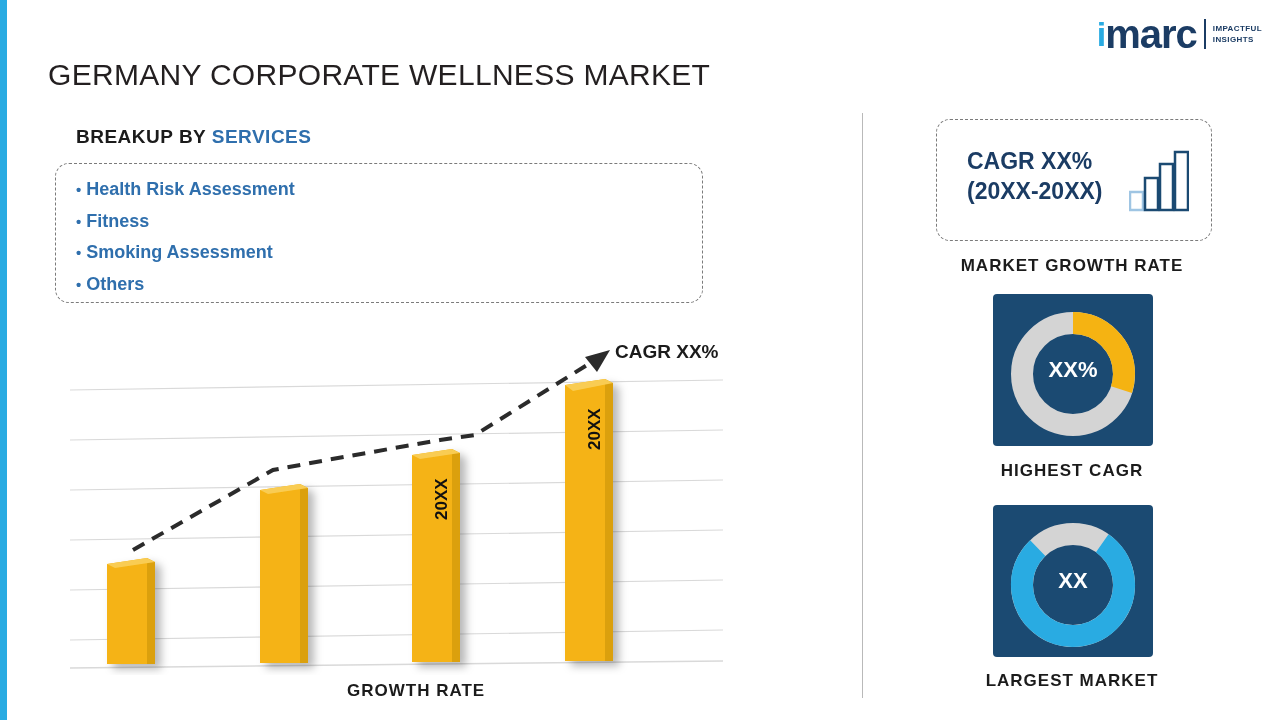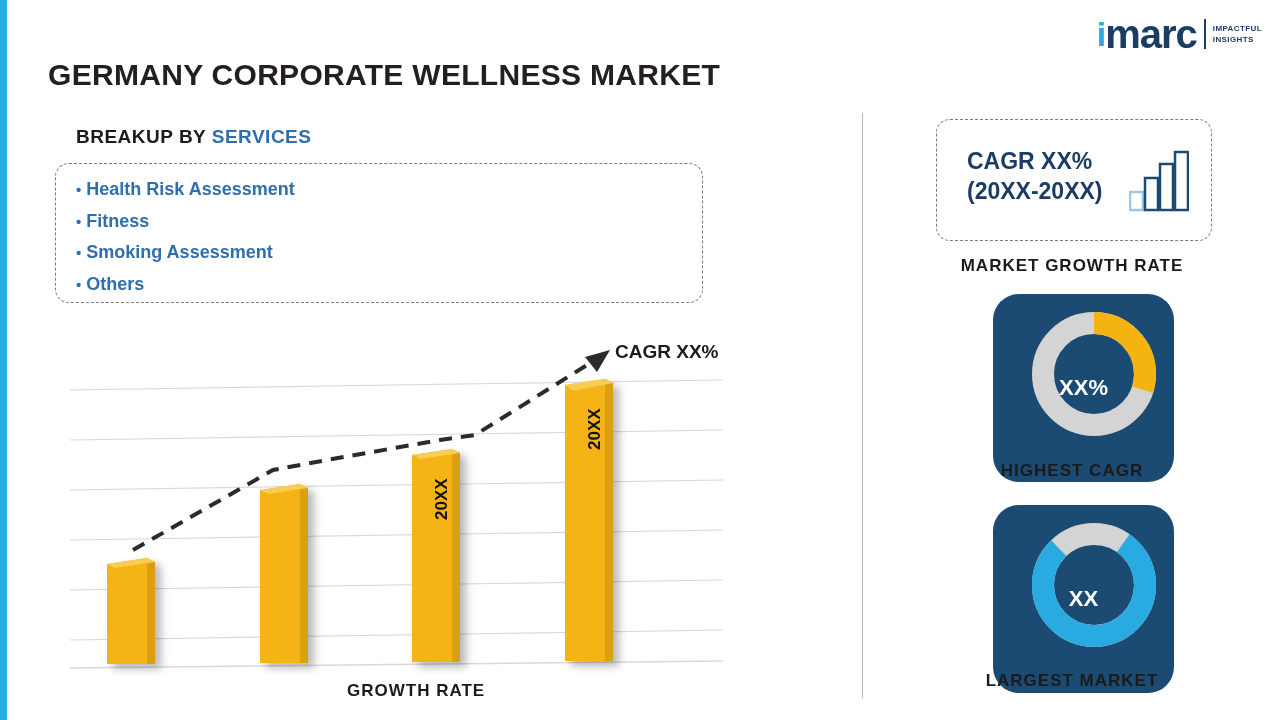--- a/index.html
+++ b/index.html
@@ -30,21 +30,21 @@
   .logo-sep{
     width:2px;height:30px;background:#1b3c64;margin:0 7px;
   }
   .logo-tag{
     font-size:8px;font-weight:bold;color:#1b3c64;line-height:11px;
     letter-spacing:.4px;
   }
   
   .title{
     position:absolute;left:48px;top:58px;
-    font-size:30px;font-weight:bold;color:#231f20;letter-spacing:.3px;
+    font-size:30px;font-weight:normal;color:#231f20;letter-spacing:.3px;
   }
   
   .breakup{
     position:absolute;left:76px;top:126px;
     font-size:19px;font-weight:bold;color:#1b1b1b;letter-spacing:.5px;
   }
   .breakup .hl{color:#2f6fad;}
   
   .services-box{
     position:absolute;left:55px;top:163px;width:648px;height:140px;
@@ -91,23 +91,22 @@
     font-size:23px;font-weight:bold;color:#1b3c64;line-height:30px;
   }
   .bars-icon{
     position:absolute;right:22px;top:30px;
   }
   .r-caption{
     position:absolute;width:100%;text-align:center;
     font-size:17px;font-weight:bold;color:#1b1b1b;letter-spacing:1px;
   }
   .donut-card{
-    position:absolute;width:160px;height:188px;border-radius:26px;
+    position:absolute;width:160px;height:152px;border-radius:4px;
     background:#1b4a72;
-    padding-left:21px;
   }
   .donut-center{
     position:absolute;left:50%;top:50%;transform:translate(-50%,-50%);
     color:#ffffff;font-size:22px;font-weight:bold;
   }
 </style>
 </head>
 <body>
 
 <div class="edge-bar"></div>

